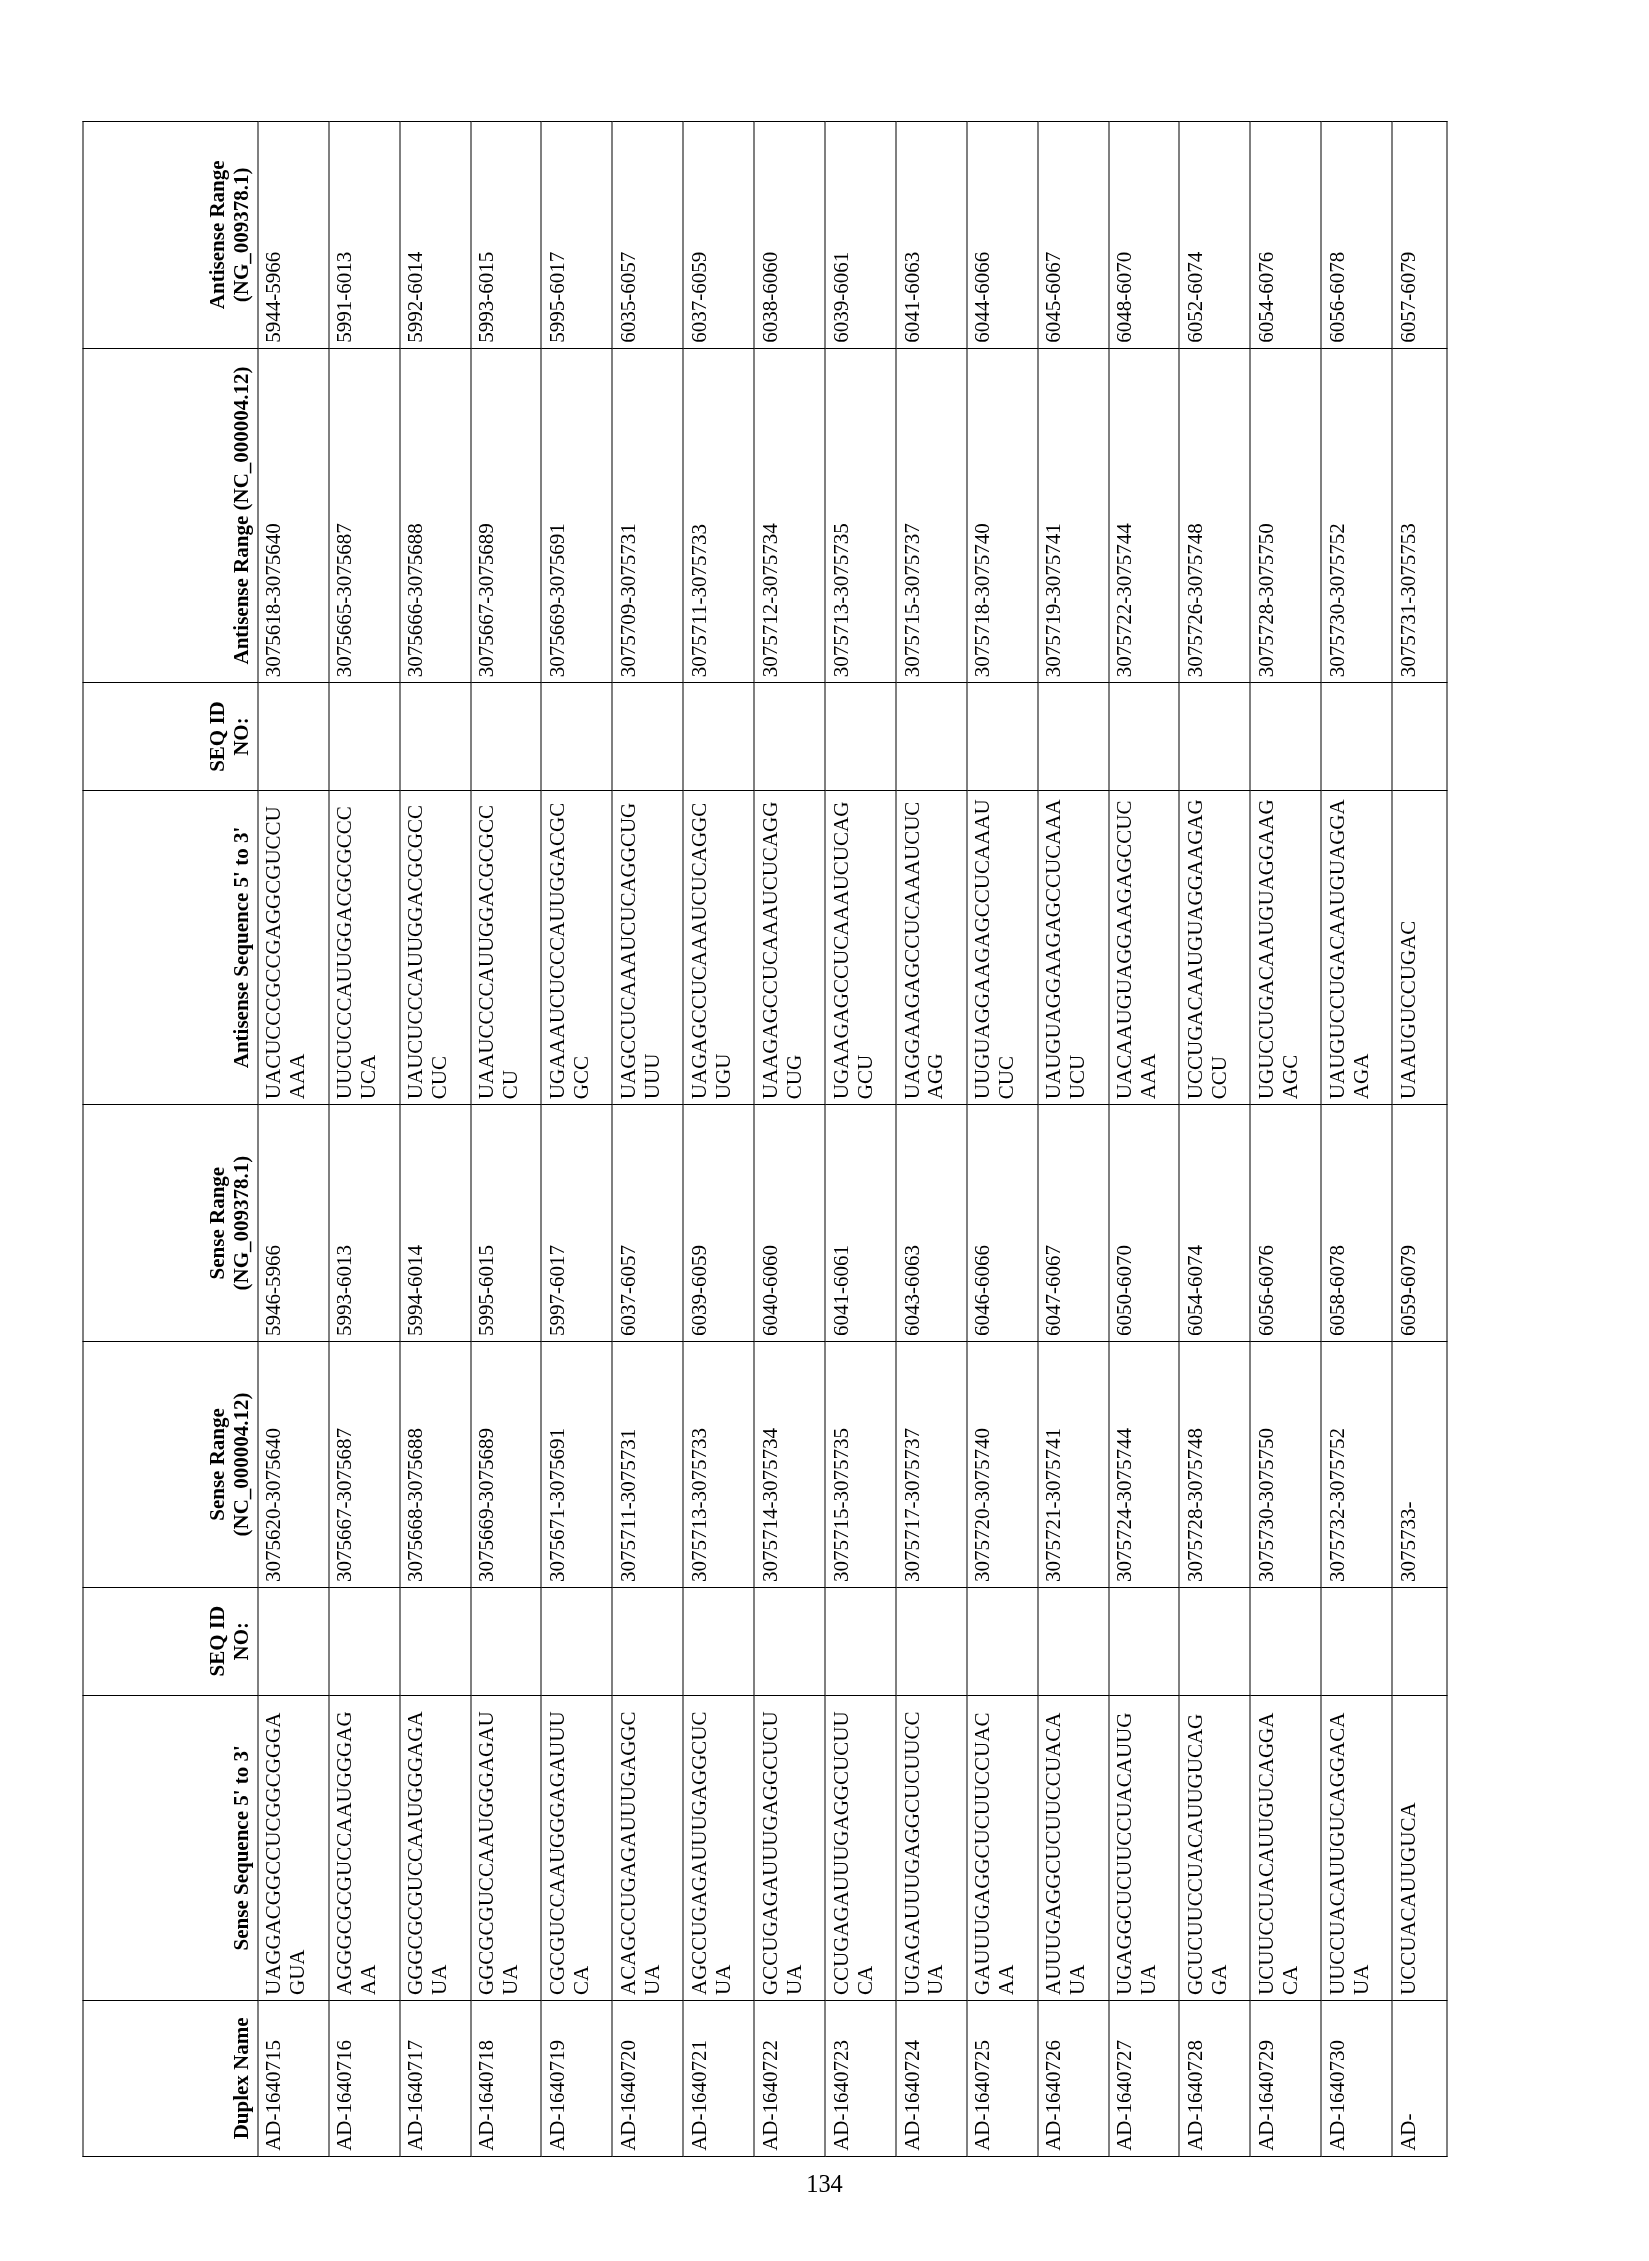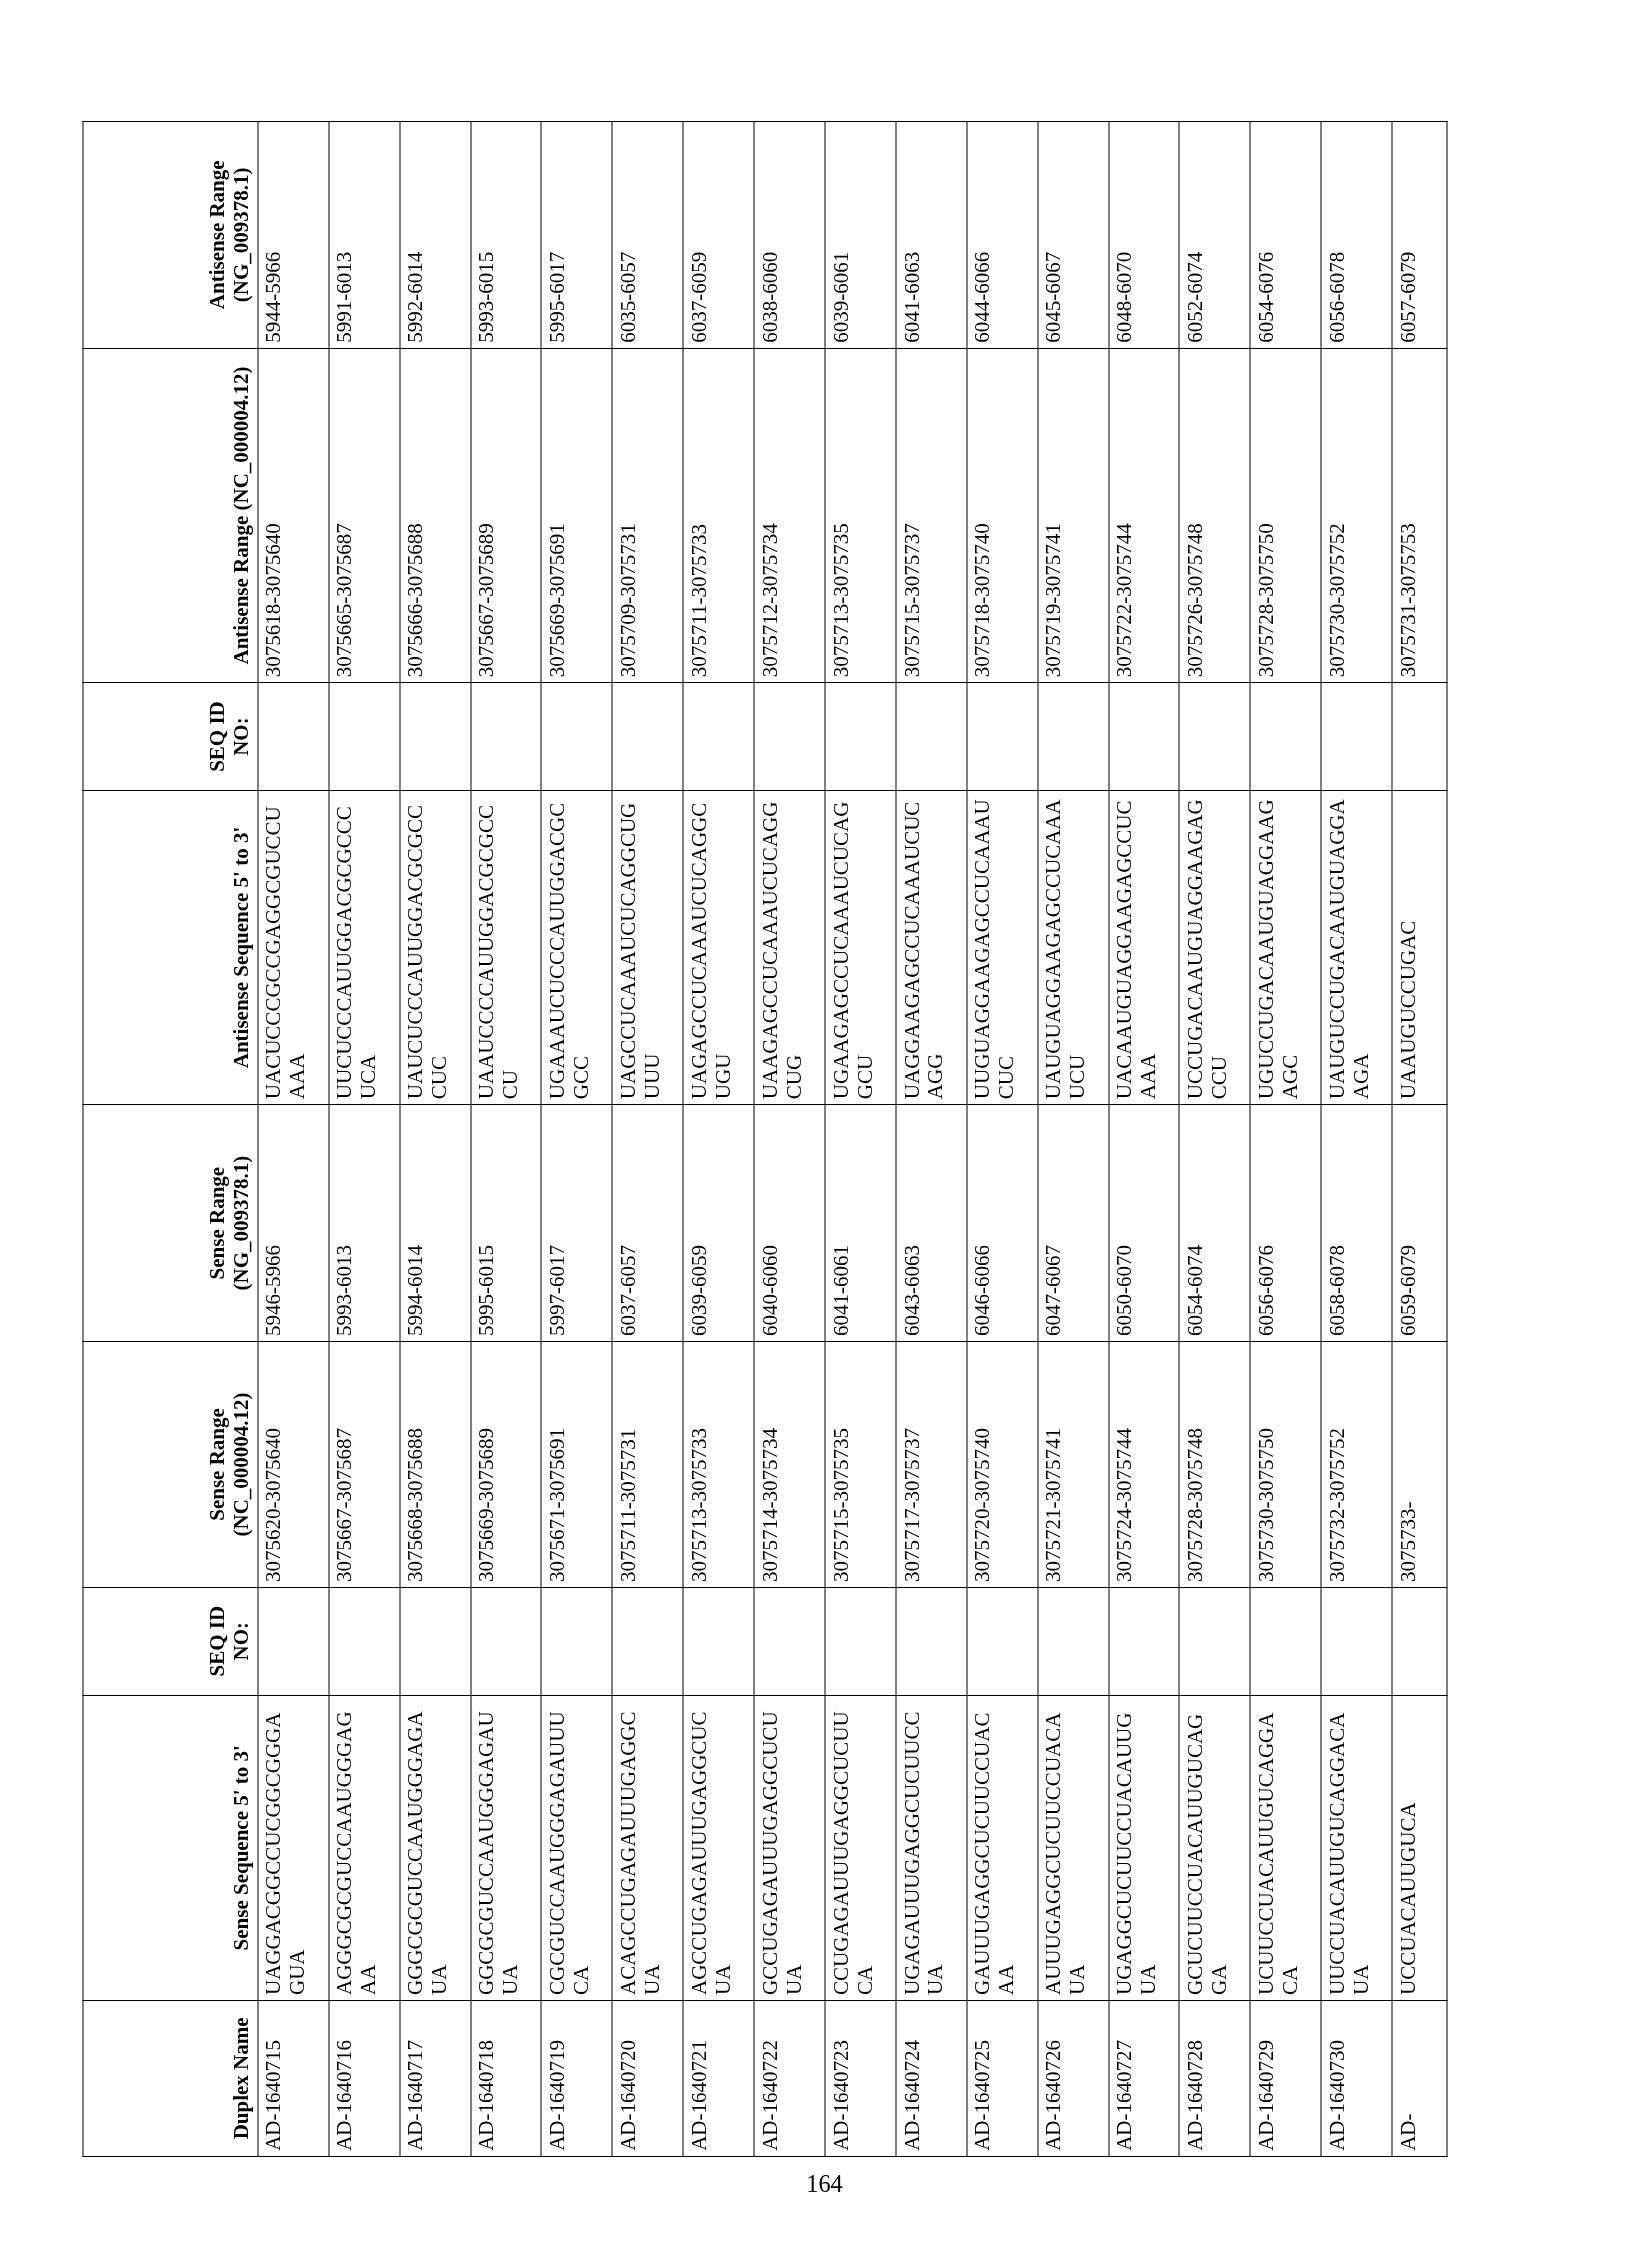--- a/index.html
+++ b/index.html
@@ -293,14 +293,14 @@
           <td>6059-6079</td>
           <td>UAAUGUCCUGAC</td>
           <td></td>
           <td>3075731-3075753</td>
           <td>6057-6079</td>
         </tr>
       </tbody>
   </table>
 </div>
 
-<div class="page-number">164</div>
+<div class="page-number">134</div>
 
 
 </body></html>

